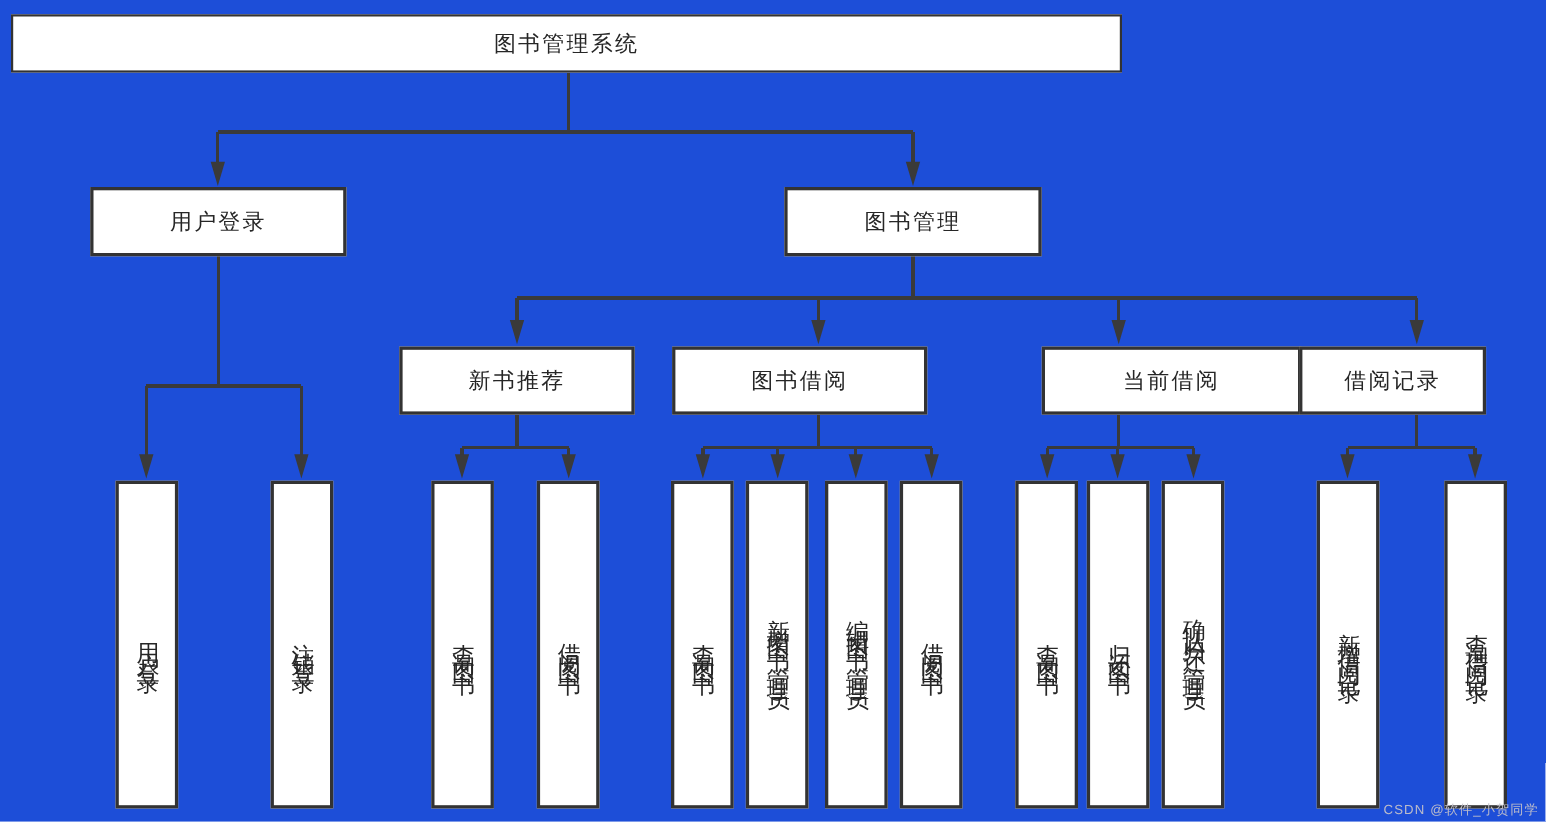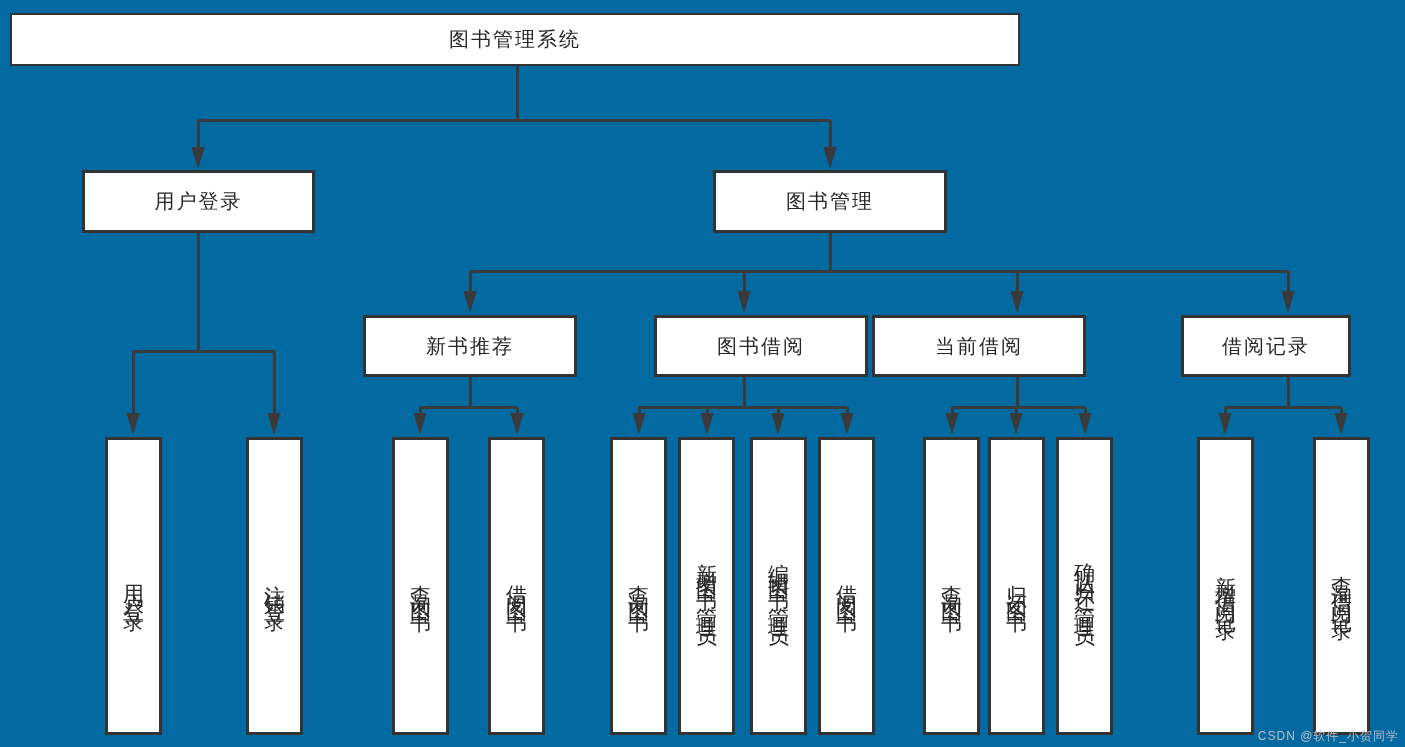--- a/index.html
+++ b/index.html
@@ -1,17 +1,17 @@
 <!DOCTYPE html>
 <html><head>
 <meta charset="utf-8">
 <style>
   html,body{margin:0;padding:0;background:#ffffff;}
   .canvas{
-    position:relative;width:1405px;height:747px;background:#0369a1;
+    position:relative;width:1405px;height:747px;background:#1d4ed8;
     font-family:"Liberation Sans","DejaVu Sans",sans-serif;
     color:#262626;overflow:hidden;
   }
   .wires{position:absolute;left:0;top:0;}
   .box{
     position:absolute;background:#ffffff;border:3px solid #333333;
     box-sizing:border-box;display:flex;align-items:center;justify-content:center;
     font-size:20px;letter-spacing:2px;white-space:nowrap;
   }
   .lvl1{border-width:2px;}
@@ -110,24 +110,24 @@
   <div class="box" style="left:82px;top:170px;width:233px;height:63px">
     <span>用户登录</span>
   </div>
   <div class="box" style="left:713px;top:170px;width:234px;height:63px">
     <span>图书管理</span>
   </div>
 
   <div class="box" style="left:363px;top:315px;width:214px;height:62px">
     <span>新书推荐</span>
   </div>
-  <div class="box" style="left:654px;top:315px;width:214px;height:62px">
+  <div class="box" style="left:611px;top:315px;width:232px;height:62px">
     <span>图书借阅</span>
   </div>
-  <div class="box" style="left:872px;top:315px;width:214px;height:62px">
+  <div class="box" style="left:947px;top:315px;width:236px;height:62px">
     <span>当前借阅</span>
   </div>
   <div class="box" style="left:1181px;top:315px;width:170px;height:62px">
     <span>借阅记录</span>
   </div>
 
   <div class="box vbox" style="left:105px;top:437px;width:57px;height:298px">
     <span class="vtext">用户登录</span>
   </div>
   <div class="box vbox" style="left:246px;top:437px;width:57px;height:298px">

